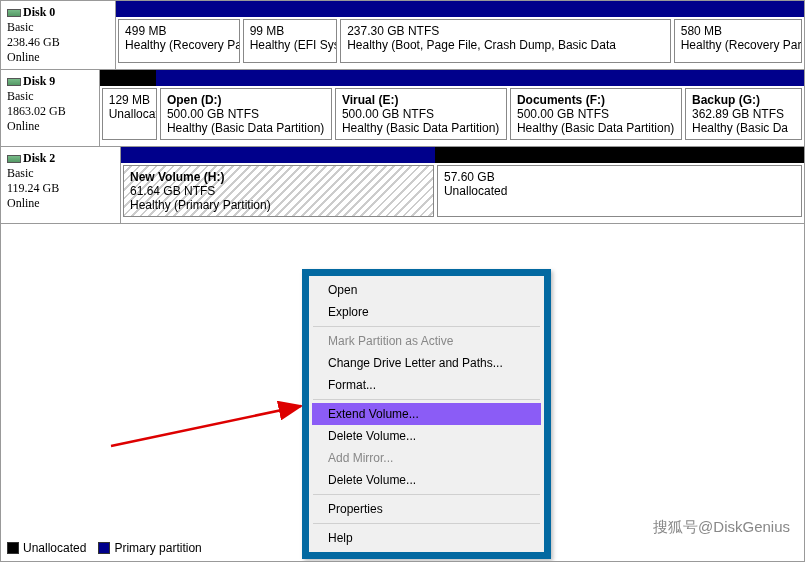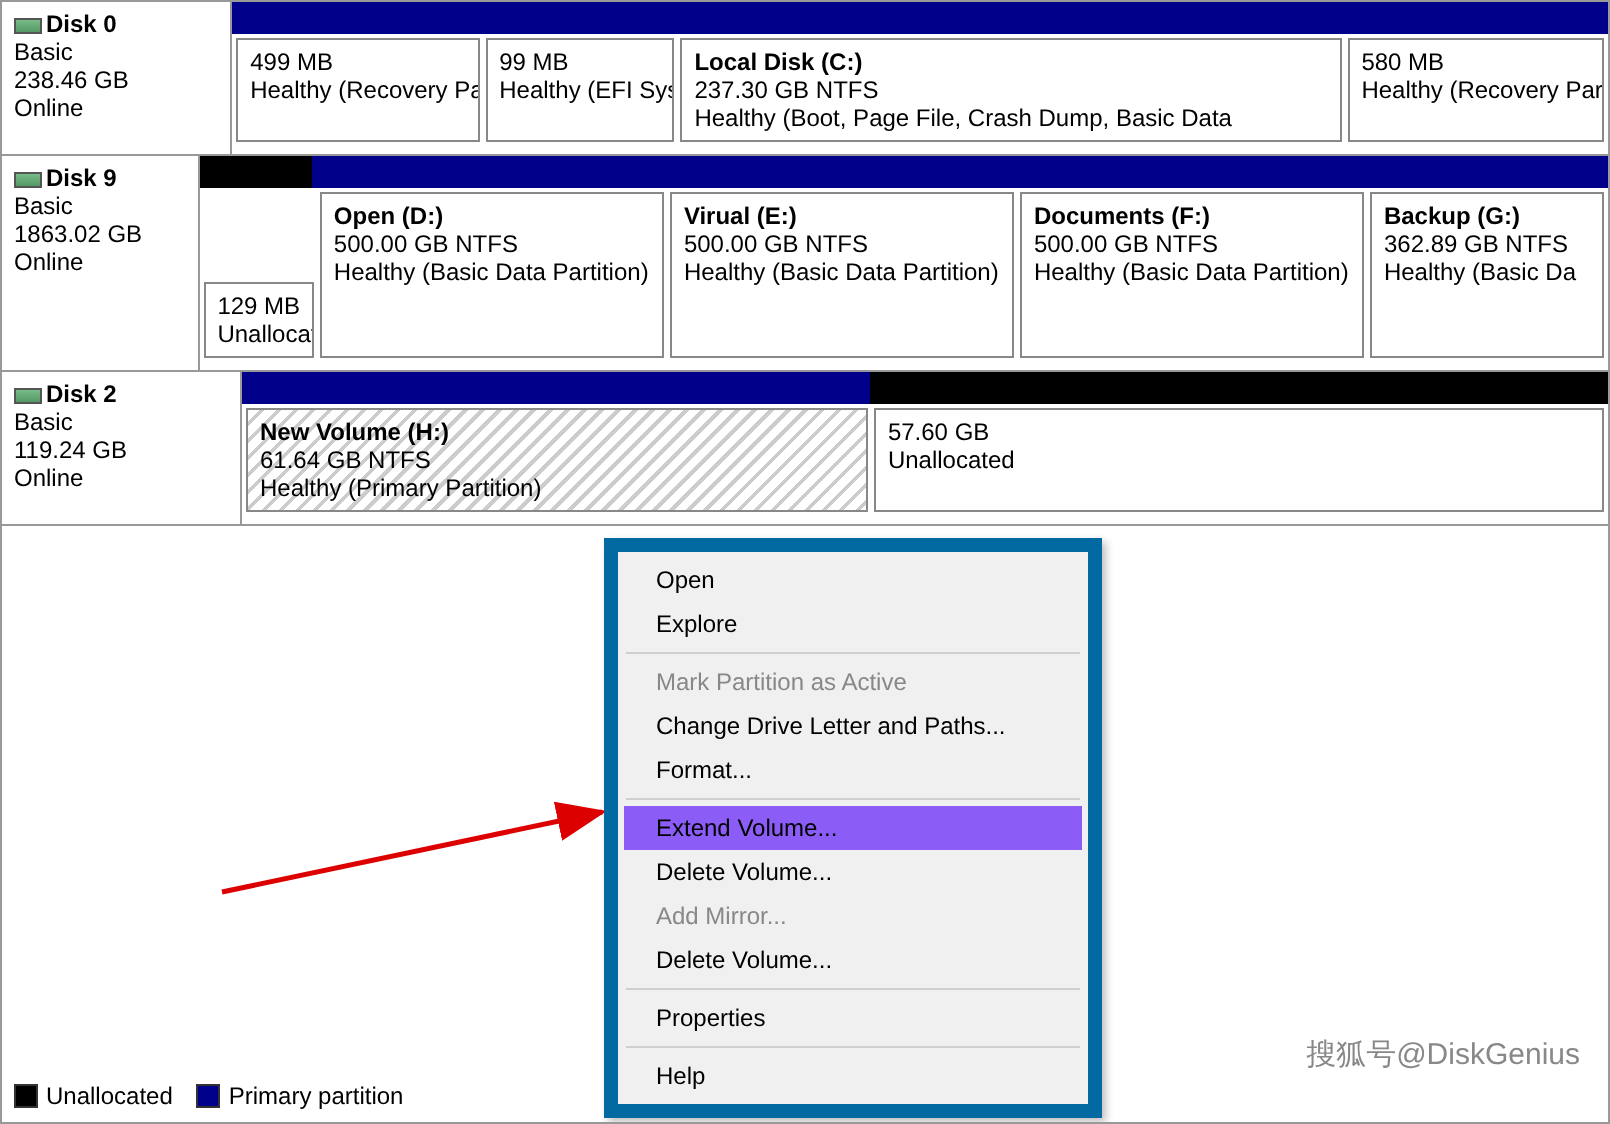--- a/index.html
+++ b/index.html
@@ -1,18 +1,18 @@
 <!DOCTYPE html>
 <html><head>
 <meta charset="utf-8">
 <style>
 * { box-sizing: border-box; margin: 0; padding: 0; }
 body { font-family: "Segoe UI", Tahoma, sans-serif; font-size: 12px; color: #000; background: #fff; width: 805px; height: 562px; position: relative; overflow: hidden; border: 1px solid #999; }
 .disk-row { display: flex; border-bottom: 1px solid #999; }
-.disk-info { width: 120px; padding: 4px 6px; border-right: 1px solid #999; background: #fff; }
+.disk-info { width: 120px; padding: 4px 6px; border-right: 1px solid #999; background: #fff; font-family: Liberation Serif, serif; }
 .disk-icon { display: inline-block; width: 14px; height: 8px; background: linear-gradient(#7b8,#596); border: 1px solid #555; margin-right: 2px; vertical-align: middle; }
 .disk-name { font-weight: bold; }
 .partitions { flex: 1; display: flex; flex-direction: column; }
 .color-bar { height: 16px; display: flex; }
 .color-bar div { height: 100%; }
 .blue { background: #00008B; }
 .black { background: #000; }
 .part-boxes { flex: 1; display: flex; padding: 2px 2px 6px 2px; gap: 3px; }
 .partition { border: 1px solid #888; padding: 4px 6px; overflow: hidden; white-space: nowrap; background: #fff; position: relative; }
 .partition.hatched { background: repeating-linear-gradient(135deg, #fff, #fff 4px, #ccc 4px, #ccc 6px); }
@@ -46,21 +46,20 @@
         <div class="part-boxes">
           <div class="partition" style="width: 18%;">
             <div>499 MB</div>
             <div>Healthy (Recovery Parti</div>
           </div>
           <div class="partition" style="width: 14%;">
             <div>99 MB</div>
             <div>Healthy (EFI Syst</div>
           </div>
           <div class="partition" style="width: 49%;">
-            <div><strong>Local Disk  (C:)</strong></div>
             <div>237.30 GB NTFS</div>
             <div>Healthy (Boot, Page File, Crash Dump, Basic Data</div>
           </div>
           <div class="partition" style="width: 19%;">
             <div>580 MB</div>
             <div>Healthy (Recovery Partit</div>
           </div>
         </div>
       </div>
     </div>
@@ -70,21 +69,21 @@
         <div>Basic</div>
         <div>1863.02 GB</div>
         <div>Online</div>
       </div>
       <div class="partitions">
         <div class="color-bar">
           <div class="black" style="width: 8%;"></div>
           <div class="blue" style="width: 92%;"></div>
         </div>
         <div class="part-boxes">
-          <div class="partition" style="width: 8%; margin-top: 45px;">
+          <div class="partition" style="width: 8%;">
             <div>129 MB</div>
             <div>Unallocat</div>
           </div>
           <div class="partition" style="width: 25%;">
             <div><strong>Open  (D:)</strong></div>
             <div>500.00 GB NTFS</div>
             <div>Healthy (Basic Data Partition)</div>
           </div>
           <div class="partition" style="width: 25%;">
             <div><strong>Virual  (E:)</strong></div>

